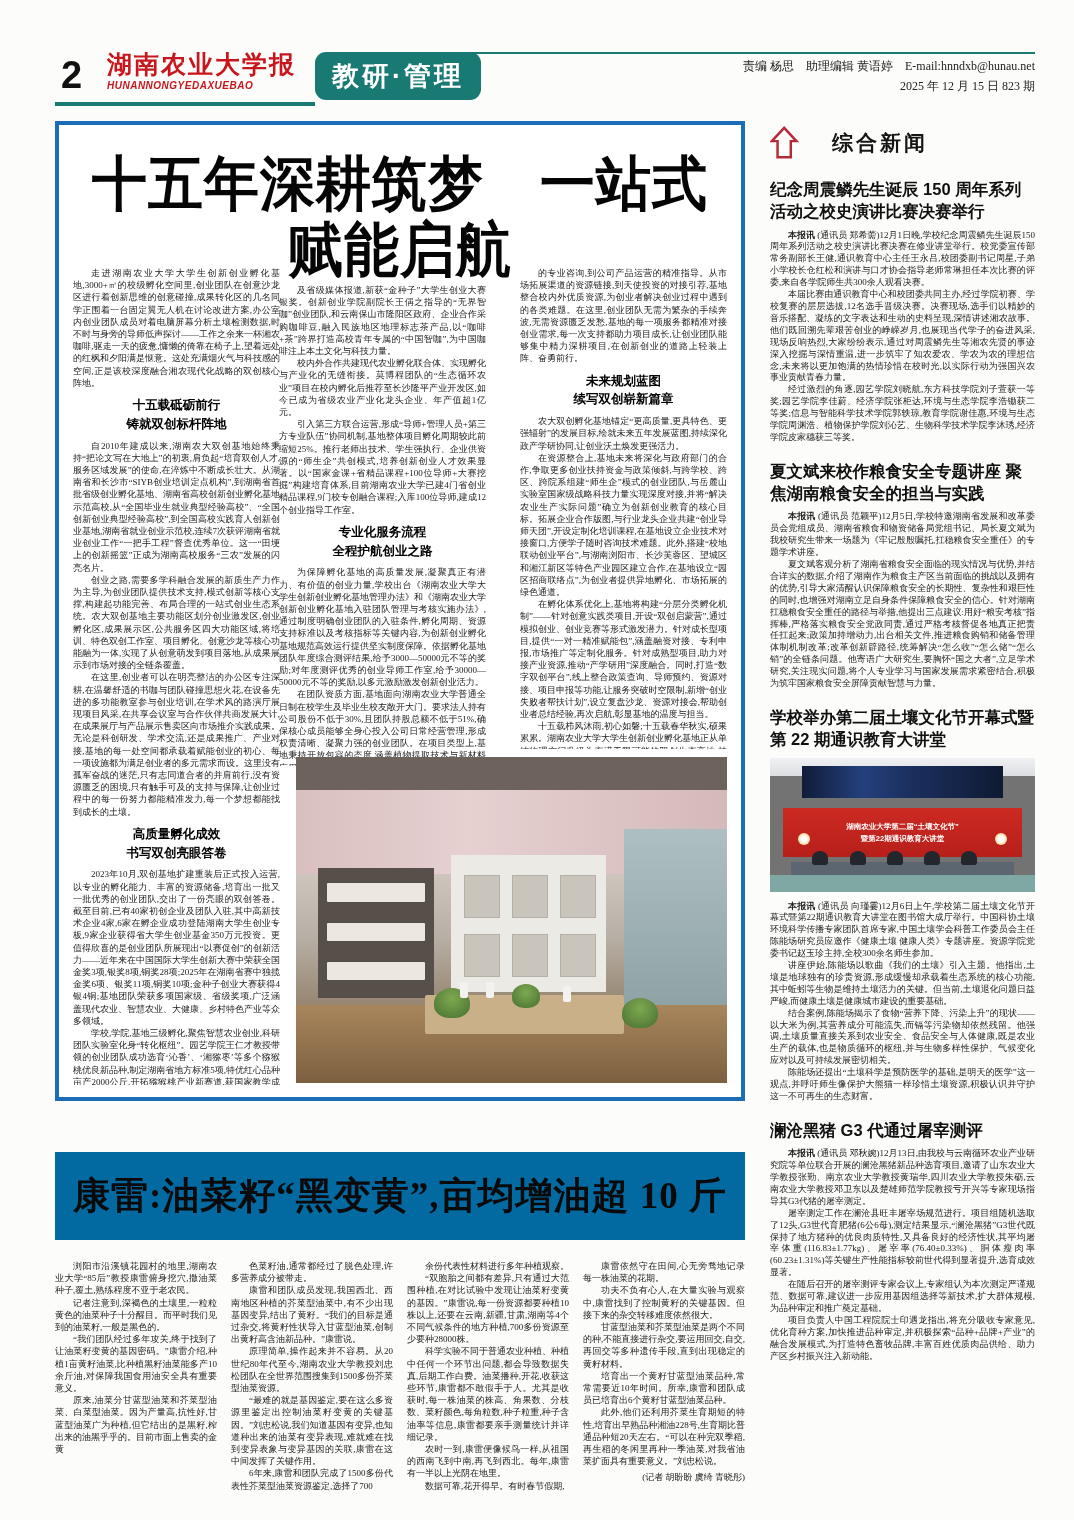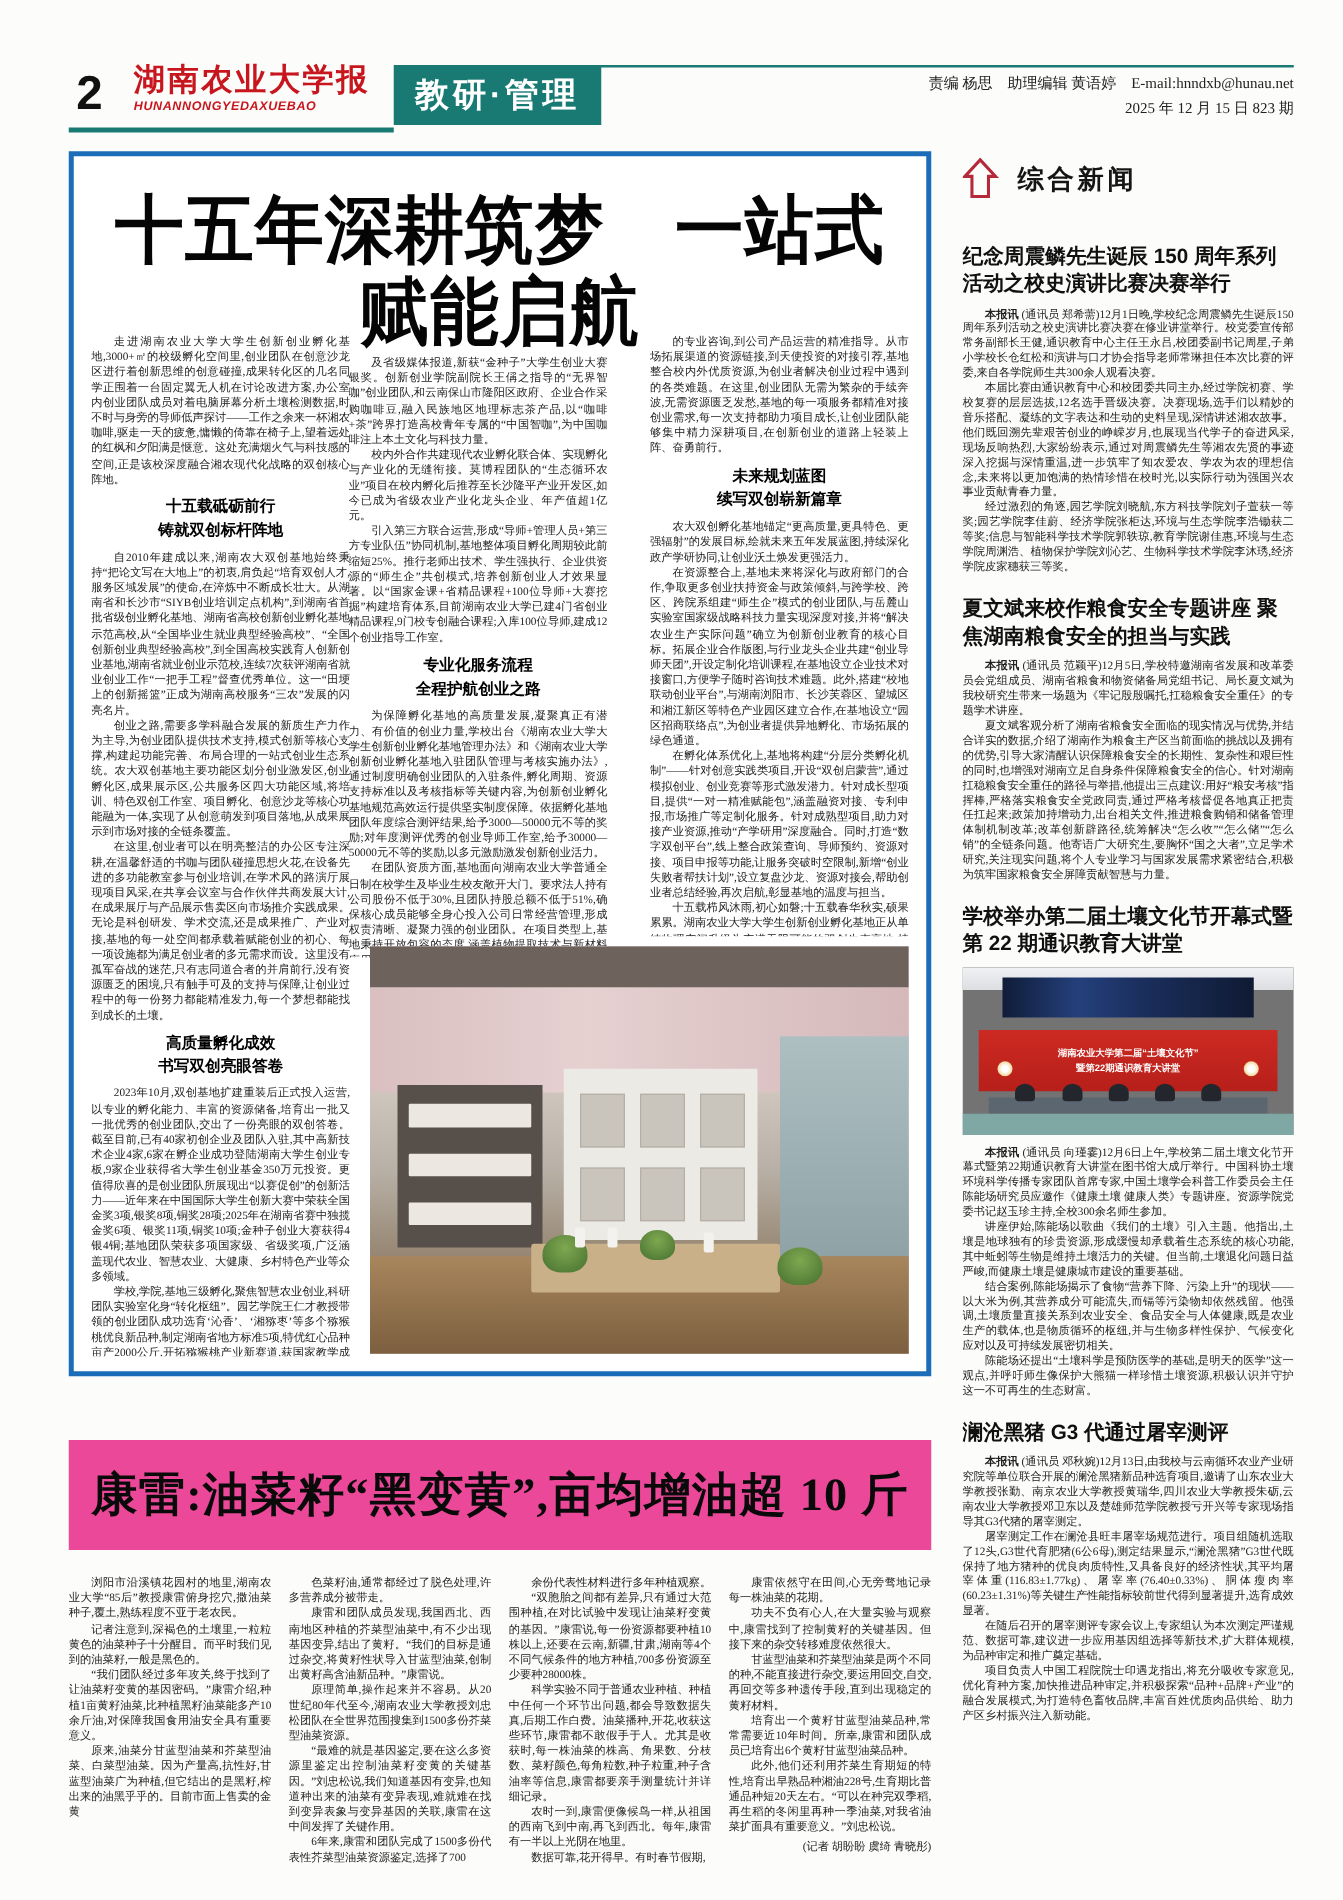--- a/index.html
+++ b/index.html
@@ -10,21 +10,21 @@
   
   .masthead{position:absolute;left:55px;top:50px;width:980px;height:56px;}
   .page-num{position:absolute;left:6px;top:4px;font-family:"Liberation Sans","DejaVu Sans",sans-serif;
             font-size:38px;font-weight:bold;color:#111;}
   .paper-logo{position:absolute;left:52px;top:2px;}
   .paper-name{font-size:25px;font-weight:bold;color:#c8161e;letter-spacing:2px;line-height:1;}
   .paper-pinyin{font-size:10px;font-weight:bold;font-style:italic;color:#c8161e;letter-spacing:.5px;margin-top:3px;
                 font-family:"Liberation Sans","DejaVu Sans",sans-serif;}
   .section-banner{position:absolute;left:260px;top:2px;width:166px;height:48px;background:#187a72;
                   color:#fff;font-family:"Liberation Sans","DejaVu Sans",sans-serif;font-weight:bold;
-                  font-size:27px;letter-spacing:3px;display:flex;align-items:center;justify-content:center;}
+                  font-size:27px;letter-spacing:3px;display:flex;align-items:center;justify-content:center;border-radius:11px;}
   .credits{position:absolute;right:0;top:6px;text-align:right;font-size:12px;line-height:1.7;color:#222;}
   .rule-thick{position:absolute;left:55px;top:102px;width:260px;height:4px;background:#187a72;}
   .rule-thin{position:absolute;left:426px;top:52px;width:609px;height:2px;background:#187a72;}
 
   
   .main-box{position:absolute;left:55px;top:121px;width:682px;height:972px;border:4px solid #1a6db6;background:#fff;}
   .main-headline{margin:26px 6px 0;text-align:center;font-family:"Liberation Sans","DejaVu Sans",sans-serif;
                  font-weight:900;font-size:55px;letter-spacing:1px;color:#050505;line-height:1.1;
                  transform:scaleY(1.08);transform-origin:top;}
   .cols{position:absolute;left:14px;top:142px;width:654px;height:818px;}
@@ -47,30 +47,30 @@
   .pm-display{position:absolute;left:36%;top:30%;width:36%;height:42%;background:#eceae5;}
   .pm-frame{position:absolute;width:22%;height:30%;background:#c9c4bc;border:1px solid #b5afa6;}
   .pm-glass{position:absolute;right:0;top:22%;width:24%;height:54%;background:linear-gradient(180deg,#aebfc2,#8fa3a6);}
   .pm-counter{position:absolute;left:0;right:0;bottom:0;height:24%;background:linear-gradient(180deg,#a8865d,#7c5f3f);}
   .pm-table{position:absolute;left:30%;bottom:15%;width:46%;height:12%;background:#c9b089;border-radius:2px;}
   .pm-plant{position:absolute;width:36px;height:30px;border-radius:50% 50% 42% 42%;
             background:radial-gradient(circle at 50% 35%,#7fa851,#46702f);}
   .pm-item{position:absolute;width:8px;height:16px;background:#f4f2ee;border-radius:2px;}
 
   
-  .banner{position:absolute;left:55px;top:1152px;width:690px;height:88px;background:#ec4899;
+  .banner{position:absolute;left:55px;top:1152px;width:690px;height:88px;background:#0369a1;
           display:flex;align-items:center;justify-content:center;}
   .banner h2{margin:0;font-size:37px;font-weight:900;color:#0a0a0a;letter-spacing:1px;
              font-family:"Liberation Serif","DejaVu Serif",serif;}
   .bottom-cols{position:absolute;left:55px;top:1260px;width:690px;height:245px;display:flex;gap:14px;}
   .bcol{width:162px;height:245px;overflow:hidden;}
 
   
   .sidebar{position:absolute;left:770px;top:126px;width:265px;height:1382px;overflow:hidden;}
-  .side-head{display:flex;align-items:center;gap:10px;margin:0 0 34px 0;}
+  .side-head{display:flex;align-items:center;gap:28px;margin:0 0 18px 0;}
   .side-title{font-family:"Liberation Sans","DejaVu Sans",sans-serif;font-weight:bold;font-size:21px;
               letter-spacing:3px;color:#151515;}
   .side-article{margin-bottom:16px;}
   .side-article h3{margin:0 0 7px;font-family:"Liberation Sans","DejaVu Sans",sans-serif;font-weight:bold;
                    font-size:16.5px;line-height:1.35;color:#101010;}
   .side-article .para{line-height:11.9px;}
 
   
   .photo-side{position:relative;width:100%;height:134px;overflow:hidden;background:#737373;margin:2px 0 9px;}
   .ps-ceiling{position:absolute;top:0;left:0;right:0;height:14%;background:linear-gradient(180deg,#f0f1f3,#dcdee2);}

